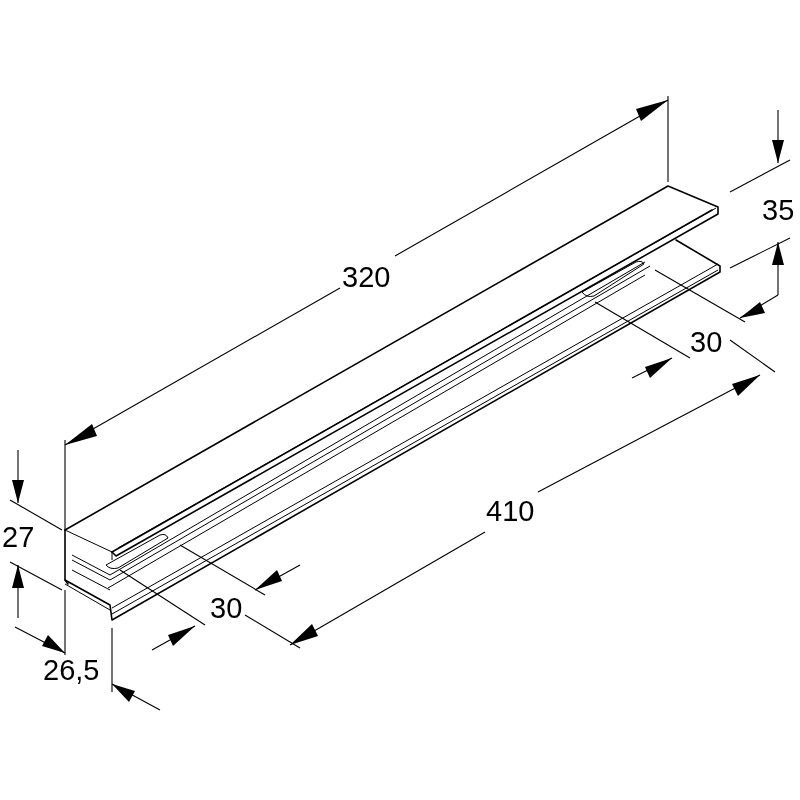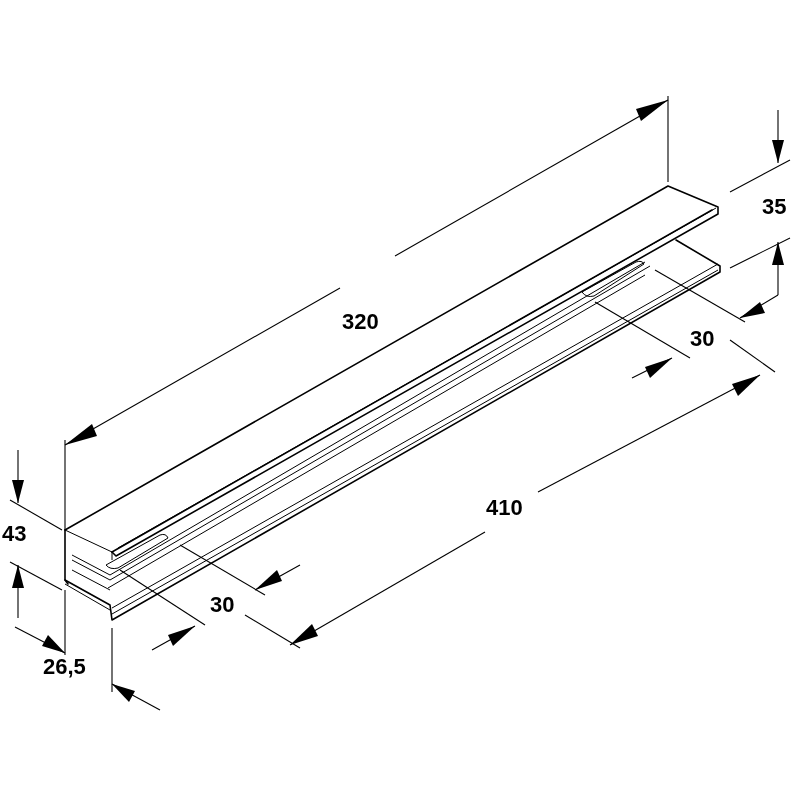--- a/index.html
+++ b/index.html
@@ -2,21 +2,21 @@
 <html><head>
 <meta charset="utf-8">
 <style>
   html, body { margin:0; padding:0; background:#ffffff; }
   #stage { position:relative; width:800px; height:800px; background:#ffffff; overflow:hidden; }
   svg { position:absolute; left:0; top:0; }
   .part { fill:none; stroke:#000; stroke-width:1.6; stroke-linejoin:round; stroke-linecap:round; }
   .part-thin { fill:none; stroke:#000; stroke-width:1; }
   .dim { fill:none; stroke:#000; stroke-width:1.1; }
   .arrow { fill:#000; stroke:none; }
-  .label { position:absolute; font-family:"Liberation Sans", sans-serif; font-size:22px; color:#000; line-height:1; white-space:nowrap;font-weight:bold; }
+  .label { position:absolute; font-family:"Liberation Sans", sans-serif; font-size:29px; color:#000; line-height:1; white-space:nowrap; }
 </style>
 </head>
 <body>
 
 <div id="stage">
 <svg width="800" height="800" viewBox="0 0 800 800">
 
   <g>
 
     <polyline class="part" points="65,530 668,186 718,207 718,214 116,556 112,552"></polyline>
@@ -99,20 +99,20 @@
   <g>
     <line class="dim" x1="65" y1="590" x2="65" y2="655"></line>
     <line class="dim" x1="112" y1="628" x2="112" y2="692"></line>
     <line class="dim" x1="15" y1="627" x2="65" y2="653"></line>
     <polygon class="arrow" points="65,653 42,646 48,635"></polygon>
     <line class="dim" x1="112" y1="684" x2="160" y2="710"></line>
     <polygon class="arrow" points="112,684 135,691 129,702"></polygon>
   </g>
 </svg>
 
-<div class="label" style="left:342px; top:263px;margin-top:48px;">320</div>
+<div class="label" style="left:342px; top:263px;">320</div>
 <div class="label" style="left:486px; top:497px;">410</div>
 <div class="label" style="left:762px; top:196px;">35</div>
 <div class="label" style="left:690px; top:328px;">30</div>
 <div class="label" style="left:210px; top:594px;">30</div>
-<div class="label" style="left:2px; top:523px;">43</div>
+<div class="label" style="left:2px; top:523px;">27</div>
 <div class="label" style="left:43px; top:656px;">26,5</div>
 </div>
 
 </body></html>

